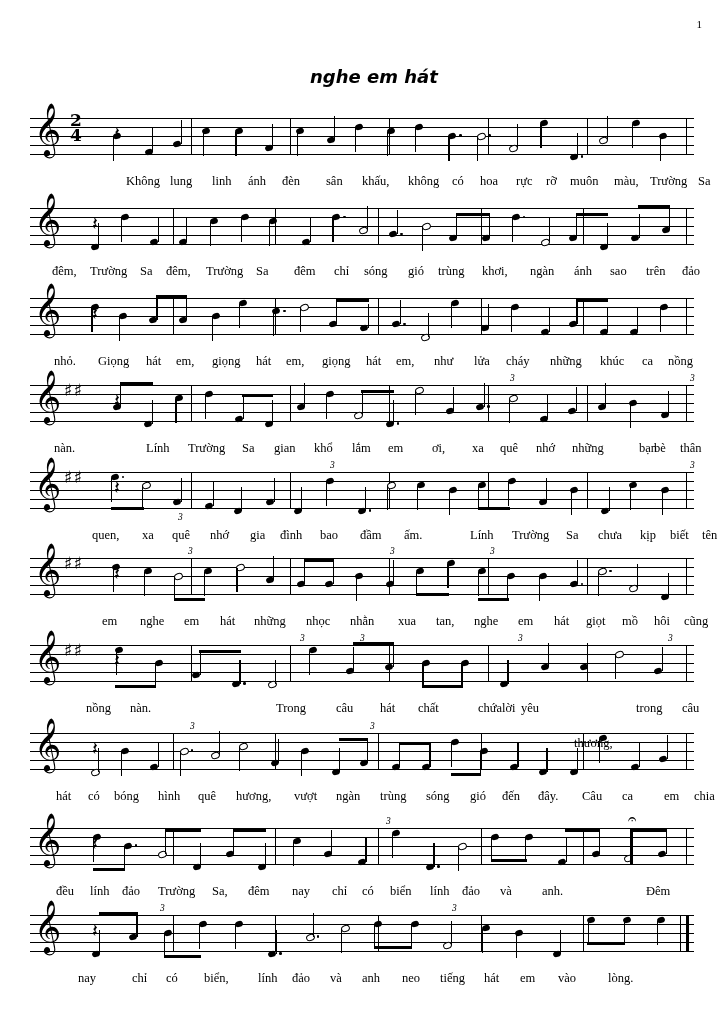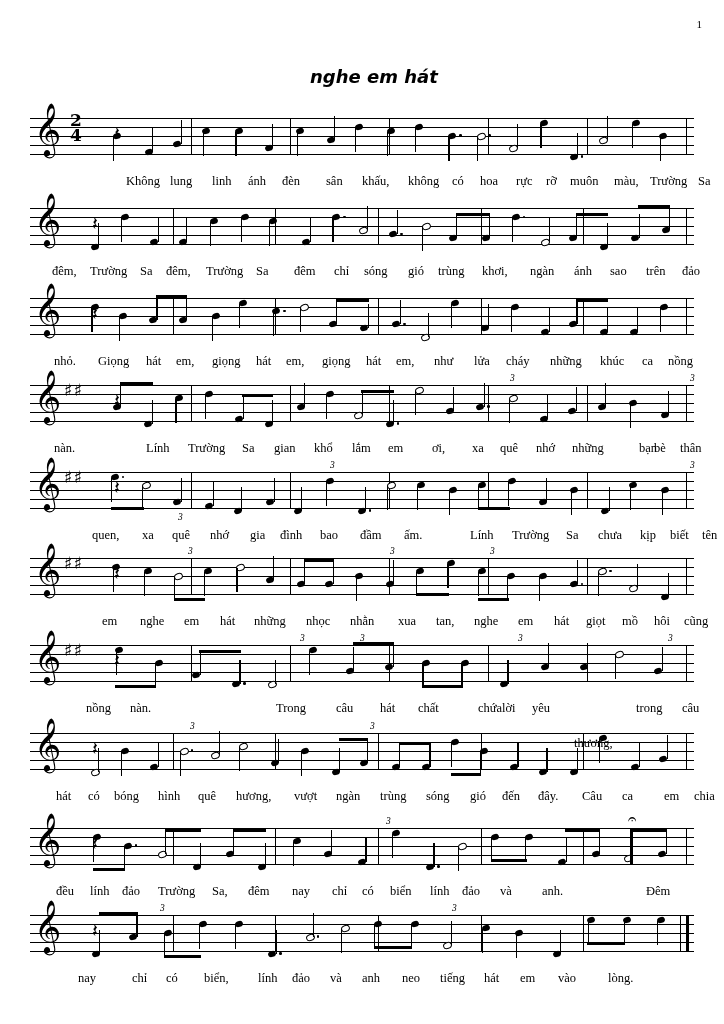--- a/index.html
+++ b/index.html
@@ -748,21 +748,21 @@
         <div class="triplet" style="left: 638px; top: -12px;">3</div>
         <div class="lyrics">
           <span style="left: 56px;">nồng</span>
           <span style="left: 100px;">nàn.</span>
           <span style="left: 246px;">Trong</span>
           <span style="left: 306px;">câu</span>
           <span style="left: 350px;">hát</span>
           <span style="left: 388px;">chất</span>
           <span style="left: 448px;">chứa</span>
           <span style="left: 472px;">lời</span>
-          <span style="left: 502px;">yêu</span>
+          <span style="left: 491px;">yêu</span>
           <span style="left: 544px; margin-top: 35px;">thương,</span>
           <span style="left: 606px;">trong</span>
           <span style="left: 652px;">câu</span>
         </div>
       </div>
       <div class="system" style="top: 733px;">
         <div class="staff">
           <div class="line l0"></div>
           <div class="line l1"></div>
           <div class="line l2"></div>

